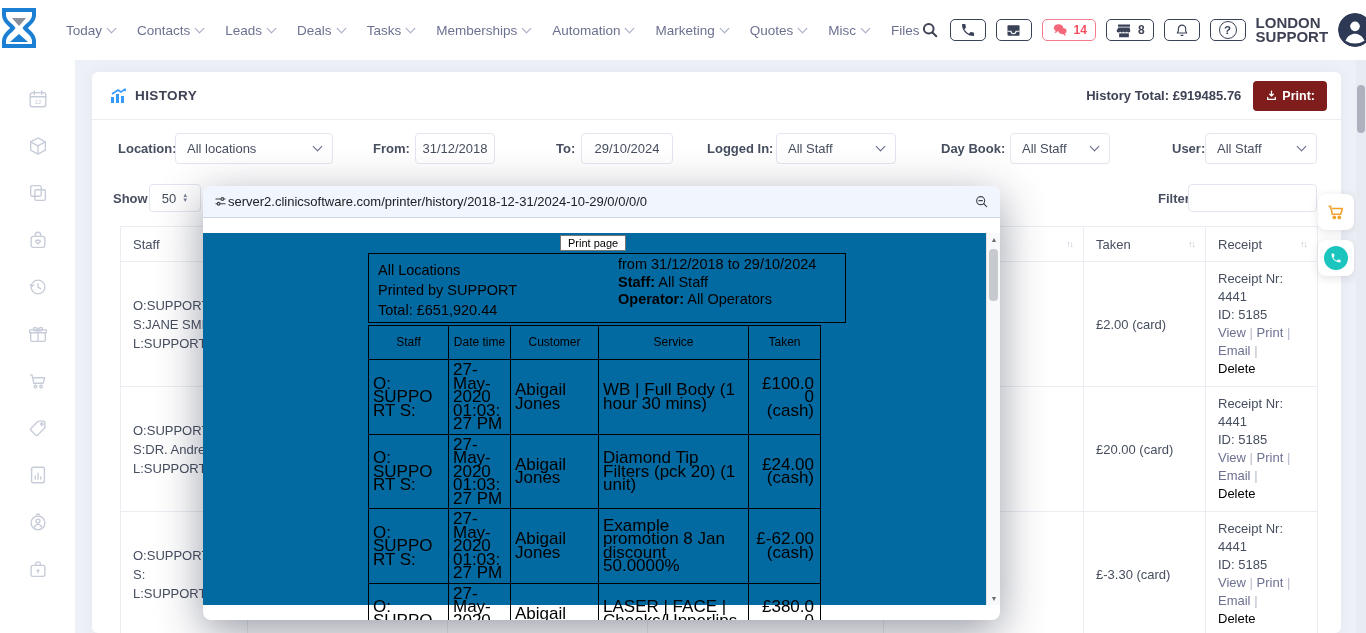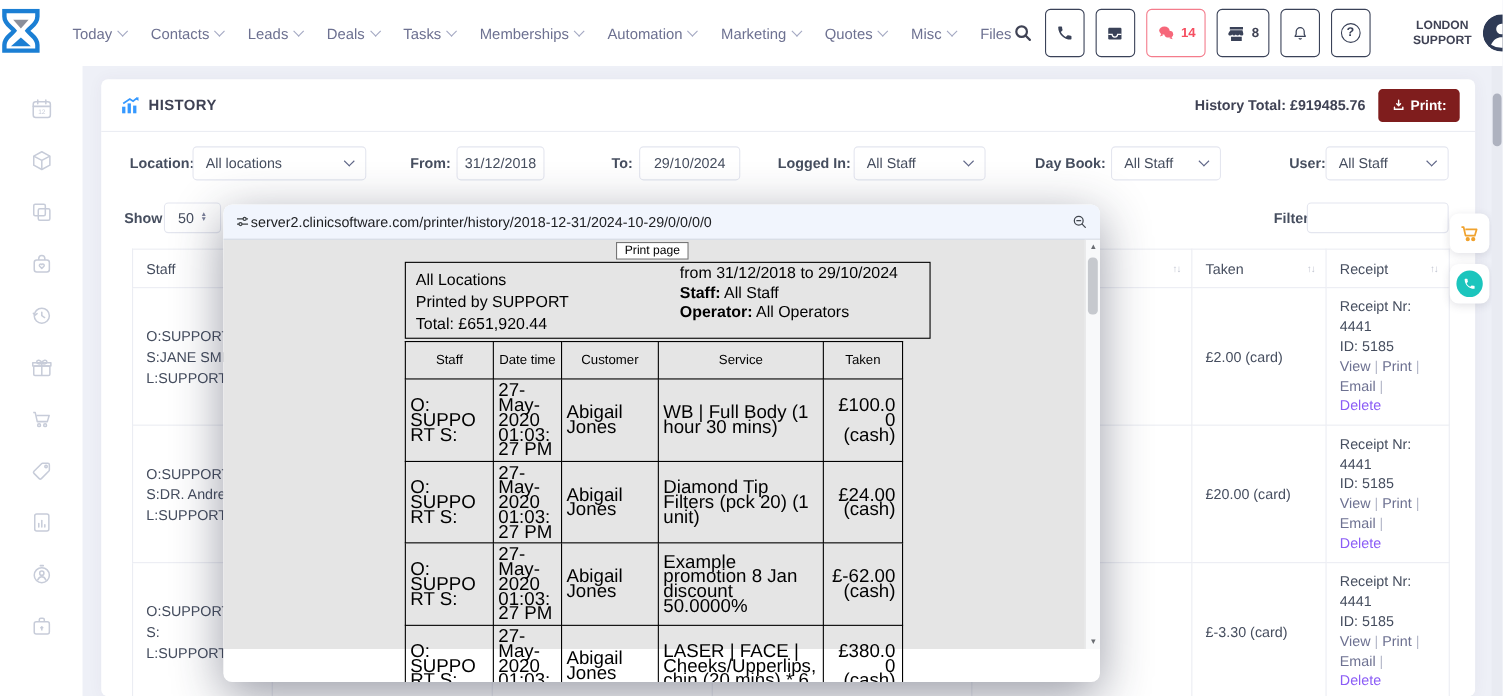--- a/index.html
+++ b/index.html
@@ -6,25 +6,25 @@
   html,body { width:1366px; height:633px; overflow:hidden; }
   body { font-family:"Liberation Sans", sans-serif; background:#eef0f7; position:relative; color:#464e5f; }
 
   
   .topbar { position:absolute; top:0; left:0; width:1366px; height:60px; background:#fff; display:flex; align-items:center; z-index:20; }
   .logo { width:75px; display:flex; justify-content:center; align-items:center; }
   .nav { display:flex; align-items:center; gap:22px; margin-left:28px; }
   .nav-item { display:flex; align-items:center; gap:6px; font-size:13.5px; color:#6d7191; cursor:pointer; }
   .chev { width:7px; height:7px; border-right:1.6px solid #a3a8c2; border-bottom:1.6px solid #a3a8c2; transform:rotate(45deg); margin-top:-4px; }
   .top-right { margin-left:auto; display:flex; align-items:center; gap:10px; padding-right:16px; }
-  .ibox { height:44px; min-width:36px; border:1.5px solid #3a4258; border-radius:5px; display:flex; align-items:center; justify-content:center; gap:5px; padding:0 8px; cursor:pointer; background:#fff;text-align:center; }
+  .ibox { height:22px; min-width:36px; border:1.5px solid #3a4258; border-radius:5px; display:flex; align-items:center; justify-content:center; gap:5px; padding:0 8px; cursor:pointer; background:#fff;text-align:center; }
   .ibox.red { border-color:#f47c8c; color:#f64e60; }
   .ibox .cnt { font-size:12px; font-weight:bold; color:#3f4254; }
   .ibox.red .cnt { color:#f64e60; }
-  .account { font-size:11px; font-weight:bold; color:#3f4254; text-align:center; line-height:14px;margin-left:29px; }
+  .account { font-size:15px; font-weight:bold; color:#3f4254; text-align:left; line-height:14px; }
   .avatar { width:34px; height:34px; border-radius:50%; overflow:hidden; display:block; cursor:pointer; }
 
   
   .sidebar { position:absolute; top:60px; left:0; width:75px; height:573px; background:#fff; display:flex; flex-direction:column; align-items:center; padding-top:28px; gap:25px; z-index:15; }
   .side-ico { width:22px; height:22px; cursor:pointer; color:#c7ccd9; }
 
   
   .card { position:absolute; left:92px; top:72px; width:1249px; height:561px; background:#fff; border-radius:6px; box-shadow:0 0 14px rgba(82,63,105,.05); z-index:5; }
   .card-head { height:48px; display:flex; align-items:center; justify-content:space-between; padding:0 14px 0 18px; border-bottom:1px solid #ebedf3; }
   .title-wrap { display:flex; align-items:center; gap:8px; }
@@ -48,38 +48,38 @@
   .btable { position:absolute; left:28px; top:154px; border-collapse:collapse; table-layout:fixed; width:1197px; }
   .btable th, .btable td { border:1px solid #ebedf3; font-size:13px; color:#464e5f; vertical-align:middle; padding:8px 12px; text-align:left; }
   .btable th { height:35px; font-weight:normal; padding:6px 10px 6px 12px; }
   .btable td { height:74px; }
   .th-flex { display:flex; align-items:center; justify-content:space-between; }
   .sort { font-size:9px; color:#c0c4d0; letter-spacing:-1px; }
   .staff-cell div { line-height:19px; }
   .receipt-cell div { line-height:18px; }
   .rlink { color:#6d7191; text-decoration:none; cursor:pointer; }
   .rsep { color:#b5b9c9; }
-  .rdel { color:#8b5cf6; cursor:pointer; }
+  .rdel { color:#000000; cursor:pointer; }
 
   
   .float-btn { position:absolute; right:12px; width:36px; height:36px; background:#fff; border-radius:8px; box-shadow:0 2px 8px rgba(60,60,90,.15); display:flex; align-items:center; justify-content:center; cursor:pointer; z-index:60; }
   .float-cart { top:194px; }
   .float-phone { top:240px; }
   .phone-circle { width:24px; height:24px; border-radius:50%; background:#1bc5bd; display:flex; align-items:center; justify-content:center; }
   .pagebar { position:absolute; right:0; top:60px; width:10px; height:573px; background:#e9ebf2; z-index:70; }
   .pagebar .thumb { position:absolute; top:25px; left:1px; width:8px; height:48px; background:#aeb2bf; border-radius:4px; }
 
   
   .popup { position:absolute; left:203px; top:186px; width:797px; height:434px; border-radius:8px; overflow:hidden; box-shadow:0 12px 45px rgba(30,35,60,.45); z-index:50; background:#fff; }
   .ptitle { height:30px; background:#dbe5f7; display:flex; align-items:center; padding:0 4px 0 10px; }
   .ptitle-text { font-size:12.5px; color:#1d2430; margin-left:7px; flex:1; }
   .wbtn { width:34px; height:28px; display:flex; align-items:center; justify-content:center; font-size:13px; color:#2a2f3a; cursor:pointer; }
   .purl { height:32px; background:#f1f5fd; border-bottom:1px solid #cfd5e1; display:flex; align-items:center; padding:0 10px; }
   .url-text { font-size:13px; color:#202124; margin-left:0; flex:1; white-space:nowrap; overflow:hidden; }
-  .pcontent { position:relative; height:372px; background:#e5e5e5; color:#000; }
+  .pcontent { position:relative; height:372px; background:#0369a1; color:#000;margin-top:15px; }
   .print-page-btn { position:absolute; left:357px; top:2px; background:#fff; border:1px solid #767676; font-size:11px; padding:1px 7px; font-family:inherit; cursor:pointer; color:#000; }
   .info-box { position:absolute; left:165px; top:20px; width:478px; height:70px; border:1px solid #000; display:flex; }
   .info-left { width:240px; padding:6px 0 0 9px; font-size:14.5px; line-height:20px; }
   .info-right { flex:1; padding:2px 0 0 9px; font-size:14.5px; line-height:17.5px; }
   .ptable { position:absolute; left:165px; top:92px; width:452px; border-collapse:collapse; table-layout:fixed; }
   .ptable th, .ptable td { border:1px solid #000; font-size:17px; line-height:13.5px; padding:3px 4px; vertical-align:middle; word-wrap:break-word; }
   .ptable th { height:34px; text-align:center; font-weight:normal; font-size:12px; }
   .ptable td { height:54px; }
   .ptable td.taken { text-align:right; padding-right:6px; }
   .vscroll { position:absolute; right:0; top:0; width:14px; height:372px; background:#f8f9fa; border-left:1px solid #e4e4e4; }

